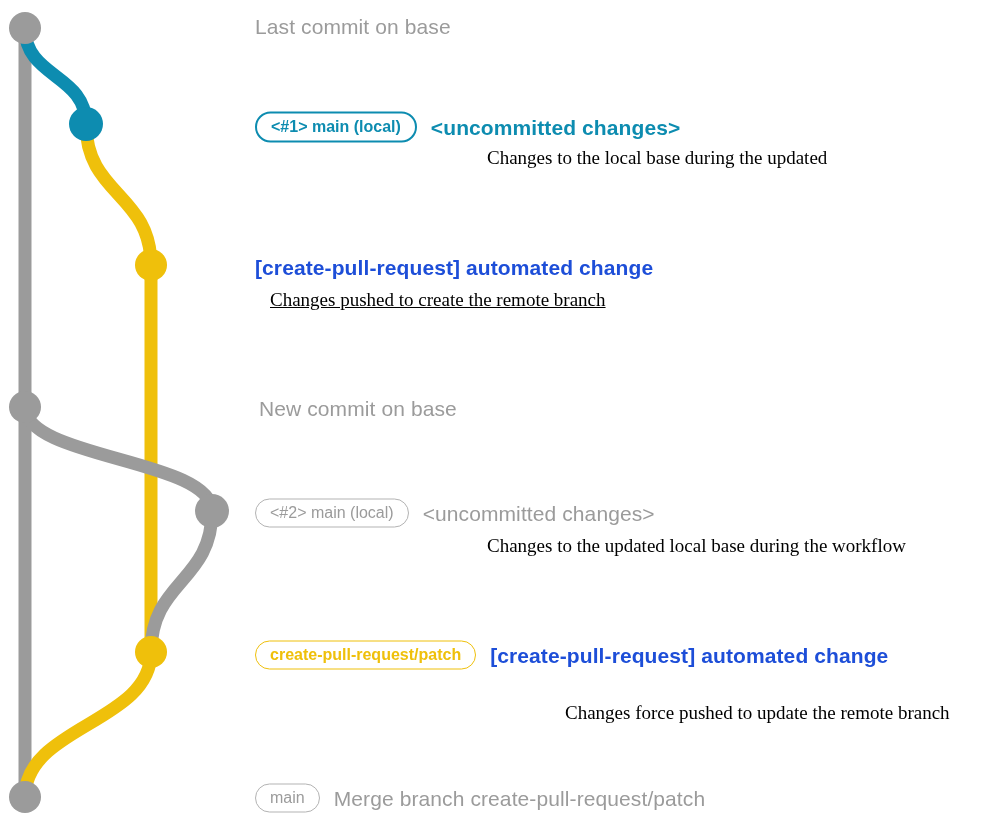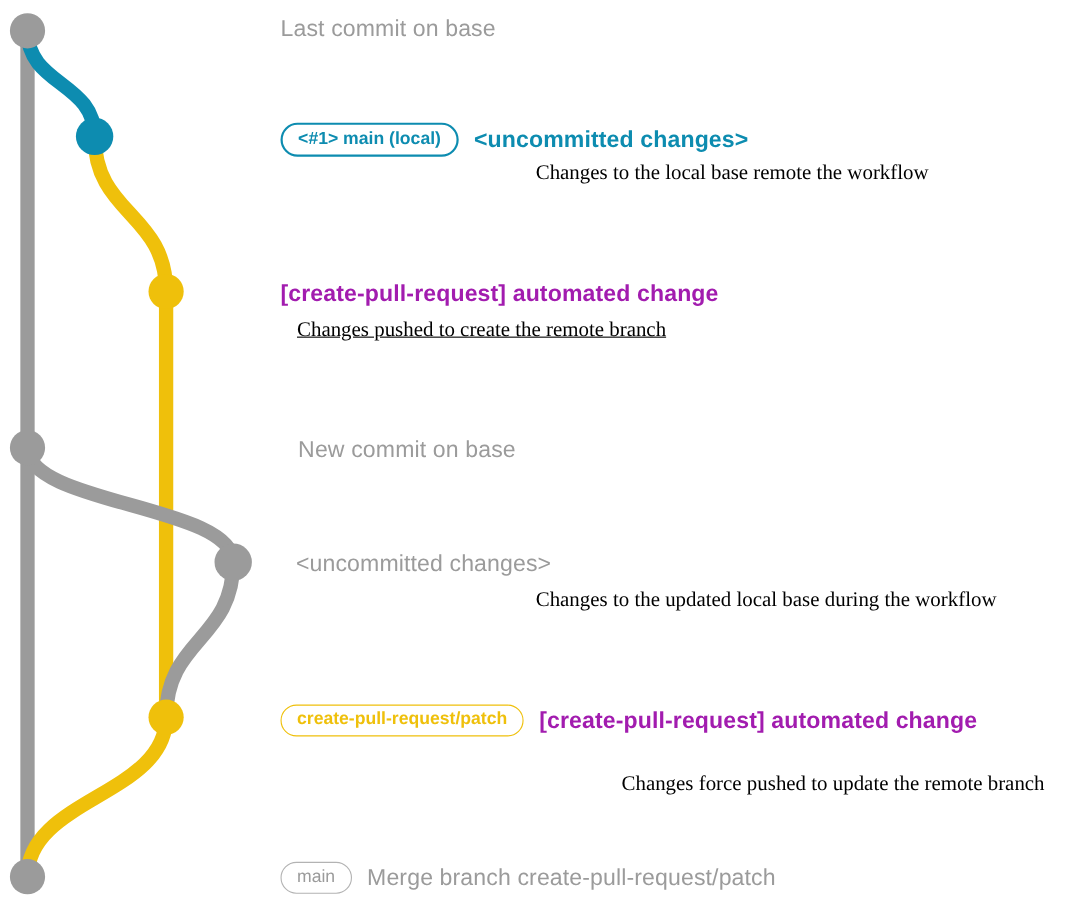--- a/index.html
+++ b/index.html
@@ -40,21 +40,21 @@
   .pill.yellow{border:1.8px solid #efc00b;color:#efc00b;font-weight:bold;}
 
   .subject{
     font-size:21px;
     white-space:nowrap;
     margin-left:14px;
     letter-spacing:.1px;
   }
   .subject.teal{color:#0d8cb0;font-weight:bold;}
   .subject.gray{color:#9b9b9b;}
-  .subject.yellow{color:#a21caf;font-weight:bold;}
+  .subject.yellow{color:#1d4ed8;font-weight:bold;}
 
   
   .desc{
     position:absolute;
     font-family:"Liberation Serif", serif;
     font-size:19px;
     color:#000000;
     white-space:nowrap;
   }
 </style>
@@ -94,32 +94,33 @@
 <div id="labels">
 
   <div class="row" style="top:27px;transform:translateY(-50%);">
     <span class="caption subject gray" style="margin-left:0;">Last commit on base</span>
   </div>
 
   <div class="row" style="top:127px;transform:translateY(-50%);">
     <span class="pill teal">&lt;#1&gt; main (local)</span>
     <span class="subject teal">&lt;uncommitted changes&gt;</span>
   </div>
-  <div class="desc" style="left:487px;top:147px;">Changes to the local base remote the workflow</div>
+  <div class="desc" style="left:487px;top:147px;">Changes to the local base during the updated</div>
 
   <div class="row" style="top:268px;transform:translateY(-50%);">
     <span class="caption subject yellow" style="margin-left:0;">[create-pull-request] automated change</span>
   </div>
   <div class="desc" style="left:270px;top:289px;text-decoration:underline;">Changes pushed to create the remote branch</div>
 
   <div class="row" style="top:409px;transform:translateY(-50%);">
-    <span class="caption subject gray" style="margin-left:16px;">New commit on base</span>
+    <span class="caption subject gray" style="margin-left:4px;">New commit on base</span>
   </div>
 
   <div class="row" style="top:513px;transform:translateY(-50%);">
+    <span class="pill gray">&lt;#2&gt; main (local)</span>
     <span class="subject gray">&lt;uncommitted changes&gt;</span>
   </div>
   <div class="desc" style="left:487px;top:535px;">Changes to the updated local base during the workflow</div>
 
   <div class="row" style="top:655px;transform:translateY(-50%);text-align:center;">
     <span class="pill yellow">create-pull-request/patch</span>
     <span class="subject yellow">[create-pull-request] automated change</span>
   </div>
   <div class="desc" style="left:565px;top:677px;margin-top:25px;">Changes force pushed to update the remote branch</div>
 

